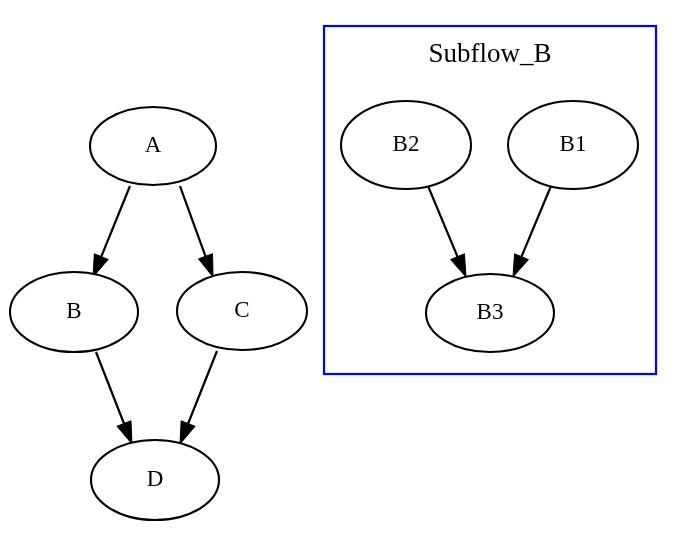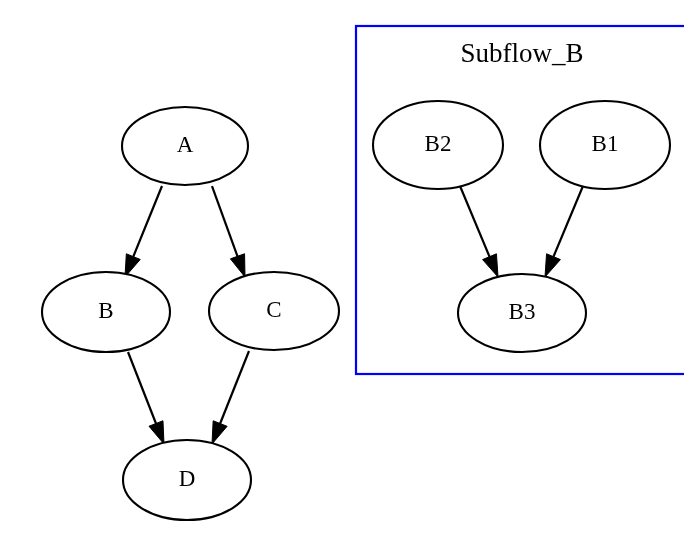--- a/index.html
+++ b/index.html
@@ -11,21 +11,20 @@
     width: 684px;
     height: 533px;
     font-family: "Liberation Serif", "DejaVu Serif", serif;
     overflow: hidden;
   }
   #graph-canvas {
     position: relative;
     width: 556px;
     height: 533px;
     background: #ffffff;
-    margin-left: 32px;
   }
   svg#graph-svg {
     display: block;
     width: 684px;
     height: 533px;
   }
   .node-ellipse {
     fill: #ffffff;
     stroke: #000000;
     stroke-width: 2.1;

